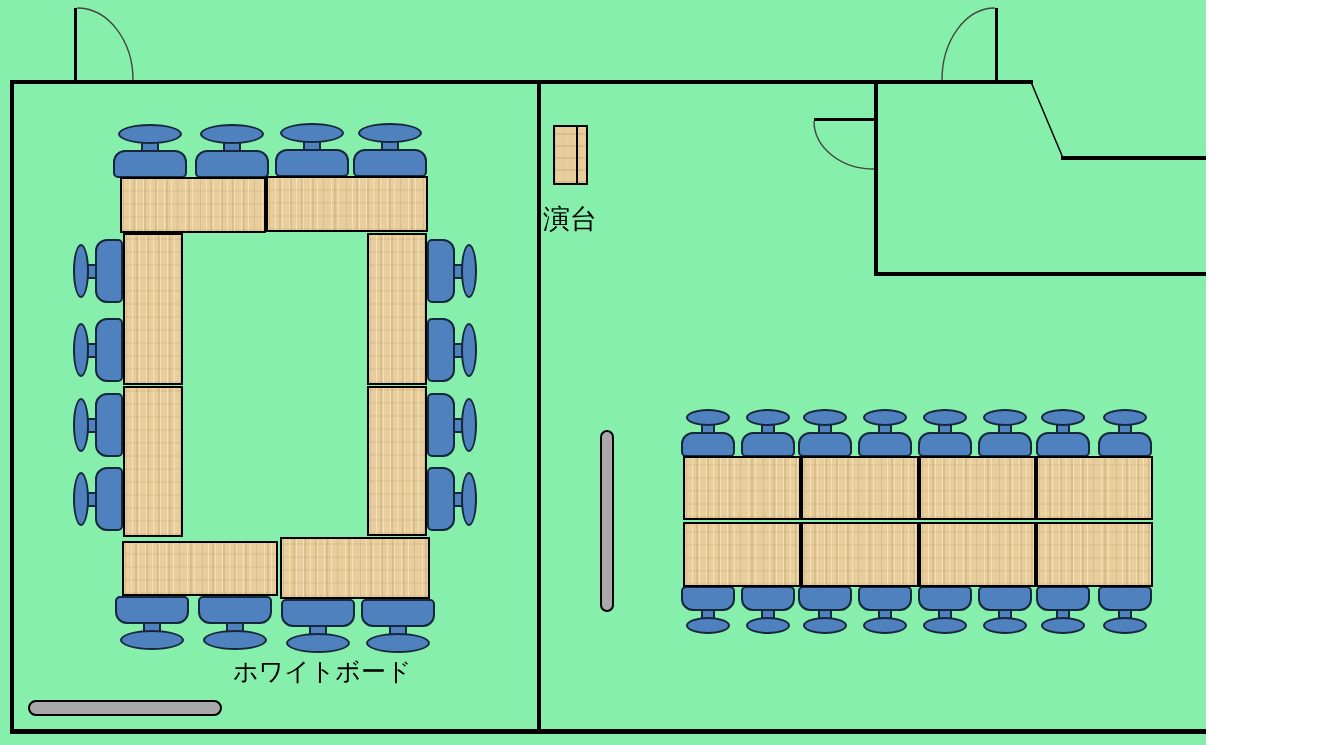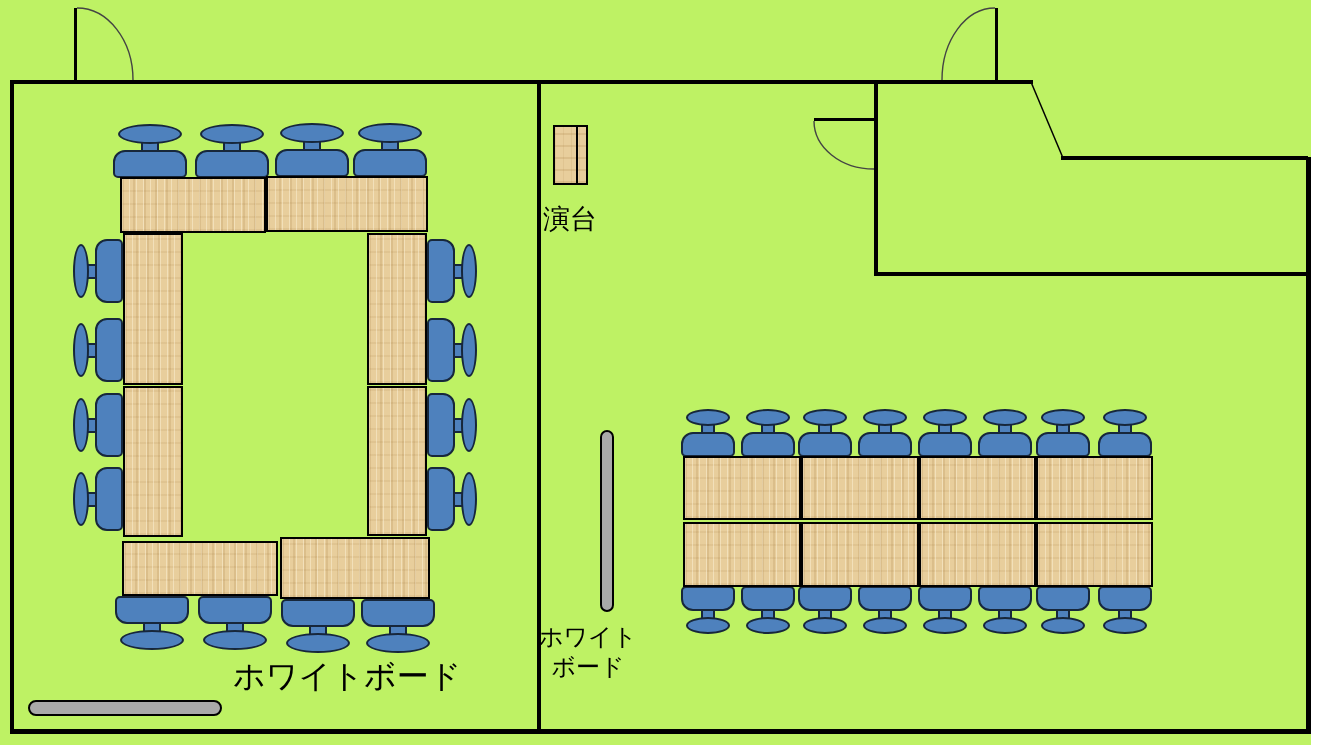--- a/index.html
+++ b/index.html
@@ -1,17 +1,17 @@
 <!DOCTYPE html>
 <html><head>
 <meta charset="utf-8">
 <style>
   html,body{margin:0;padding:0;background:#fff;}
   #plan{
-    position:relative;width:1311px;height:745px;background:#bef264;overflow:hidden;
+    position:relative;width:1206px;height:745px;background:#86efac;overflow:hidden;
     font-family:"DejaVu Sans","Liberation Sans",sans-serif;
   }
   .wall{position:absolute;background:#000;z-index:5;}
   .table{
     position:absolute;box-sizing:border-box;border:2.5px solid #000;z-index:2;
     background-color:#E8CE9C;
     background-image:
       repeating-linear-gradient(90deg, rgba(151,107,45,.16) 0 2px, rgba(0,0,0,0) 2px 11px),
       repeating-linear-gradient(90deg, rgba(255,246,222,.45) 0 1px, rgba(0,0,0,0) 1px 7px),
       repeating-linear-gradient(0deg, rgba(151,107,45,.10) 0 2px, rgba(0,0,0,0) 2px 13px);
@@ -20,21 +20,21 @@
   .whiteboard{position:absolute;box-sizing:border-box;background:#A9A9A9;border:2.5px solid #000;border-radius:8px;z-index:3;}
   .podium{position:absolute;box-sizing:border-box;border:2.5px solid #000;z-index:3;
     background-color:#E8CE9C;
     background-image:
       repeating-linear-gradient(0deg, rgba(151,107,45,.16) 0 2px, rgba(0,0,0,0) 2px 12px),
       repeating-linear-gradient(90deg, rgba(151,107,45,.10) 0 1px, rgba(0,0,0,0) 1px 8px);}
   .podium-divider{position:absolute;top:-1px;bottom:-1px;right:8px;width:2.5px;background:#000;}
   .label{position:absolute;color:#000;z-index:7;white-space:nowrap;font-weight:500;}
   #podium-label{left:539px;top:201px;width:62px;font-size:27px;text-align:center;}
   #corridor-label{left:1012px;top:196px;width:116px;font-size:31px;text-align:center;letter-spacing:2px;}
-  #wb-left-label{left:233px;top:655px;font-size:32px;}
+  #wb-left-label{left:233px;top:655px;font-size:25px;}
   #wb-right-label{left:536px;top:622px;width:104px;font-size:24px;line-height:1.26;text-align:center;white-space:normal;}
   #overlay{position:absolute;left:0;top:0;z-index:6;pointer-events:none;}
 </style>
 </head>
 <body>
 
 <div id="plan">
   <svg id="overlay" width="1321" height="745">
       <path d="M 75.5 8 L 75.5 80" fill="none" stroke="#000000" stroke-width="3"></path>
       <path d="M 77 8 A 56 72 0 0 1 133 80" fill="none" stroke="#444444" stroke-width="1.4"></path>
@@ -43,24 +43,20 @@
       <path d="M 814 119.5 L 874 119.5" fill="none" stroke="#000000" stroke-width="3"></path>
       <path d="M 814 121 A 60 48 0 0 0 874 169" fill="none" stroke="#444444" stroke-width="1.4"></path>
       <path d="M 1031 82 L 1063 158" fill="none" stroke="#000000" stroke-width="1.5"></path>
     </svg>
 
   <div class="label" id="podium-label">演台</div>
 
 
   <div class="label" id="wb-left-label">ホワイトボード</div>
 
-  <div class="label" id="wb-right-label">
-    <div>ホワイト</div>
-    <div>ボード</div>
-  </div>
 <div class="wall" style="left: 10px; top: 80px; width: 1023px; height: 4px;"></div>
     <div class="wall" style="left: 10px; top: 80px; width: 4px; height: 654px;"></div>
     <div class="wall" style="left: 10px; top: 729px; width: 1301px; height: 5px;"></div>
     <div class="wall" style="left: 1306px; top: 157px; width: 5px; height: 577px;"></div>
     <div class="wall" style="left: 537px; top: 80px; width: 4px; height: 649px;"></div>
     <div class="wall" style="left: 874px; top: 80px; width: 4px; height: 196px;"></div>
     <div class="wall" style="left: 874px; top: 272px; width: 437px; height: 4px;"></div>
     <div class="wall" style="left: 1061px; top: 156px; width: 247px; height: 4px;"></div>
     <div class="chair-part" style="left: 118px; top: 124px; width: 64px; height: 20px; border-radius: 50%; z-index: 1;"></div>
     <div class="chair-part" style="left: 141px; top: 140px; width: 18px; height: 14px; z-index: 0;"></div>

